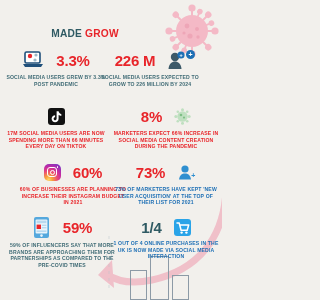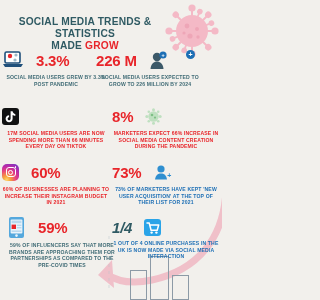--- a/index.html
+++ b/index.html
@@ -23,21 +23,21 @@
   
   .title{
     position:absolute;left:0;top:16px;width:170px;text-align:center;
     font-size:10.2px;font-weight:bold;letter-spacing:.2px;
     color:#2f5a63;line-height:12px;
   }
   .title .red{color:#e8252a;}
 
   
   .cell{position:absolute;text-align:center;}
-  .cell .topline{display:flex;align-items:center;gap:12px;height:24px;}
+  .cell .topline{display:flex;align-items:center;justify-content:center;gap:12px;height:24px;}
   .big{font-size:15px;font-weight:bold;letter-spacing:-.2px;}
   .big.red{color:#e8252a;}
   .big.teal{color:#2f5a63;}
   .desc{
     font-size:5.1px;font-weight:bold;line-height:6.6px;letter-spacing:.15px;
     color:#5d7a82;margin-top:2px;text-transform:uppercase;
   }
   .desc.teal{color:#3f6b75;}
   .desc.red{color:#e8252a;}
   .desc.blue{color:#1d6fb5;}
@@ -115,21 +115,21 @@
     <div class="bar" style="left:4px;width:15px;height:28px;"></div>
     <div class="bar" style="left:24px;width:17px;height:42px;"></div>
     <div class="bar" style="left:46px;width:15px;height:23px;"></div>
   </div>
   <svg style="position:absolute;left:98px;top:236px;width:22px;height:56px;opacity:.5" viewBox="0 0 22 56">
     <line x1="11" y1="0" x2="11" y2="56" stroke="#b9c4cb" stroke-width="1" stroke-dasharray="3 4"></line>
     <circle cx="11" cy="20" r="3" fill="none" stroke="#b9c4cb" stroke-width="1"></circle>
   </svg>
 
   <div class="title">
-    <span>SOCIAL MEDIA TRENDS &amp; STATISTICS</span><br>
+    <br>
     <span>MADE </span><span class="red">GROW</span>
   </div>
 
   <div class="cell" style="left:2px;top:48px;width:108px;">
     <div class="topline">
       <span class="icon">
         <svg width="22" height="18" viewBox="0 0 22 18">
           <rect x="3" y="1" width="15" height="11" rx="1.5" fill="#fff" stroke="#1f4f7a" stroke-width="1.6"></rect>
           <path d="M1 13 h20 l-2 3 H3 Z" fill="#1f4f7a"></path>
           <circle cx="8" cy="5" r="2.2" fill="#e8252a"></circle>
@@ -187,21 +187,21 @@
           <g fill="#7fbf86">
               <circle cx="7" cy="7" r="1.3"></circle>
               <circle cx="10" cy="9.6" r="1.1"></circle>
             </g>
         </svg>
       </span>
     </div>
     <div class="desc red">MARKETERS EXPECT 66% INCREASE IN SOCIAL MEDIA CONTENT CREATION DURING THE PANDEMIC</div>
   </div>
 
-  <div class="cell" style="left:2px;top:160px;width:108px;">
+  <div class="cell" style="left:19px;top:160px;width:108px;">
     <div class="topline">
       <span class="ig-ico">
         <span class="ig-ring"></span>
           <span class="ig-dot"></span>
           <span class="ig-sq"></span>
       </span>
       <span class="big red">60%</span>
     </div>
     <div class="desc red">60% OF BUSINESSES ARE PLANNING TO INCREASE THEIR INSTAGRAM BUDGET IN 2021</div>
   </div>
@@ -233,21 +233,21 @@
           <rect x="4.6" y="14.4" width="9.8" height="1.6" fill="#b9d9ef"></rect>
           <circle cx="9.5" cy="19.6" r="1.3" fill="#eaf4fb"></circle>
         </svg>
       </span>
       <span class="big red">59%</span>
     </div>
     <div class="desc teal">59% OF INFLUENCERS SAY THAT MORE BRANDS ARE APPROACHING THEM FOR PARTNERSHIPS AS COMPARED TO THE PRE-COVID TIMES</div>
   </div>
 
   <div class="cell" style="left:112px;top:216px;width:108px;">
-    <div class="topline" style="height:22px;font-style:italic;">
+    <div class="topline" style="height:22px;">
       <span class="big teal">1/4</span>
       <span class="cart-ico">
         <svg width="17" height="17" viewBox="0 0 17 17">
           <path d="M3 4 h2.2 l1.9 7.2 h6.1 l1.5-5.2 H6.2" fill="none" stroke="#fff" stroke-width="1.5" stroke-linecap="round" stroke-linejoin="round"></path>
           <circle cx="7.6" cy="13.6" r="1.2" fill="#fff"></circle>
           <circle cx="12.4" cy="13.6" r="1.2" fill="#fff"></circle>
         </svg>
       </span>
     </div>
     <div class="desc blue">1 OUT OF 4 ONLINE PURCHASES IN THE UK IS NOW MADE VIA SOCIAL MEDIA INTERACTION</div>

